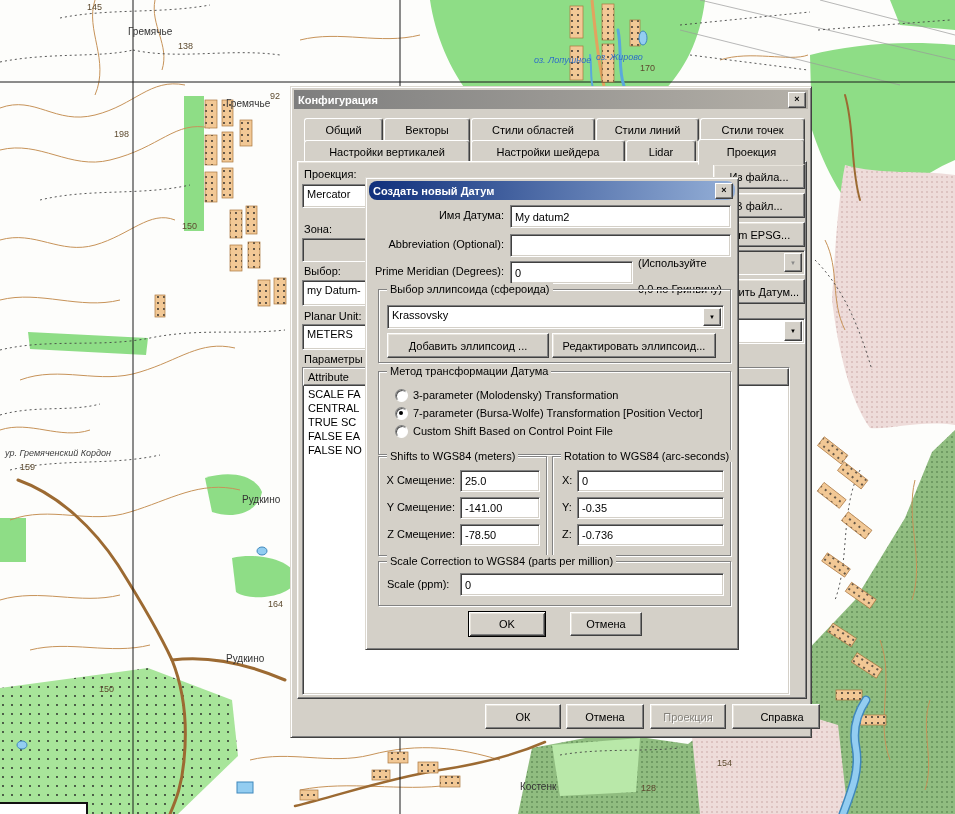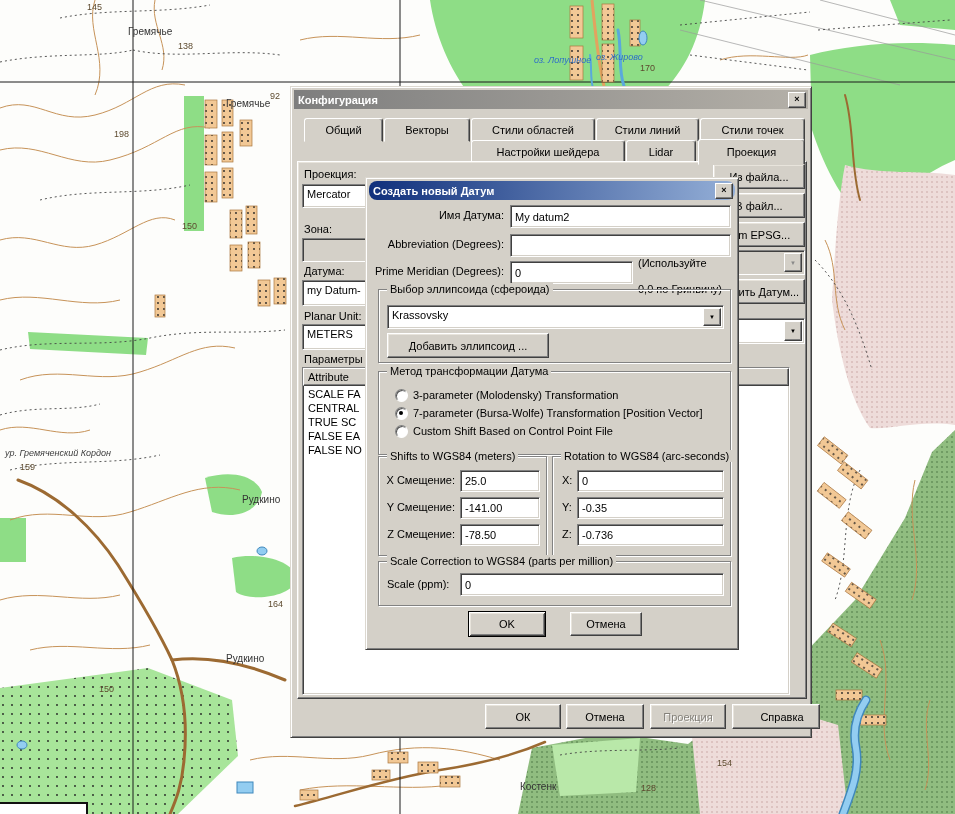--- a/index.html
+++ b/index.html
@@ -245,36 +245,37 @@
     <span>Конфигурация</span>
     <span class="tb-close">×</span>
   </div>
 
   <div class="tab" style="left:13px;top:31px;width:77px;height:22px;">Общий</div>
   <div class="tab" style="left:93px;top:31px;width:84px;height:22px;">Векторы</div>
   <div class="tab" style="left:180px;top:31px;width:122px;height:22px;">Стили областей</div>
   <div class="tab" style="left:305px;top:31px;width:101px;height:22px;">Стили линий</div>
   <div class="tab" style="left:409px;top:31px;width:103px;height:22px;text-align:center;">Стили точек</div>
 
+  <div class="tab" style="left:13px;top:53px;width:164px;height:22px;">Настройки вертикалей</div>
   <div class="tab" style="left:180px;top:53px;width:152px;height:22px;">Настройки шейдера</div>
   <div class="tab" style="left:335px;top:53px;width:68px;height:22px;">Lidar</div>
   <div class="tab active" style="left:407px;top:52px;width:105px;height:24px;">Проекция</div>
 
   <div class="panel" style="left:6px;top:74px;width:508px;height:536px;"></div>
 
   <div class="lbl" style="left:13px;top:81px;">Проекция:</div>
   <div class="sunken abs" style="left:11px;top:97px;width:424px;height:22px;">
     <div class="fieldtxt">Mercator</div>
     <span class="carrow">▼</span>
   </div>
 
   <div class="lbl" style="left:13px;top:136px;">Зона:</div>
   <div class="sunken abs" style="left:11px;top:151px;width:424px;height:22px;background:#d4d0c8;"></div>
 
-  <div class="lbl" style="left:13px;top:178px;">Датума:</div>
+  <div class="lbl" style="left:13px;top:178px;">Выбор:</div>
   <div class="sunken abs" style="left:11px;top:193px;width:424px;height:24px;">
     <div class="fieldtxt">my Datum-</div>
     <span class="carrow">▼</span>
   </div>
 
   <div class="lbl" style="left:13px;top:223px;">Planar Unit:</div>
   <div class="sunken abs" style="left:11px;top:237px;width:424px;height:24px;">
     <div class="fieldtxt">METERS</div>
     <span class="carrow">▼</span>
   </div>
@@ -311,39 +312,40 @@
   <div class="titlebar tb-blue">
     <span>Создать новый Датум</span>
     <span class="tb-close">×</span>
   </div>
 
   <div class="lbl" style="left:10px;top:31px;width:128px;text-align:right;">Имя Датума:</div>
   <div class="sunken abs" style="left:144px;top:27px;width:219px;height:21px;">
     <input class="txt" type="text" value="My datum2" style="">
   </div>
 
-  <div class="lbl" style="left:10px;top:60px;width:128px;text-align:right;">Abbreviation (Degrees):</div>
+  <div class="lbl" style="left:10px;top:60px;width:128px;text-align:right;">Abbreviation (Optional):</div>
   <div class="sunken abs" style="left:144px;top:56px;width:219px;height:21px;">
     <input class="txt" type="text" value="" style="">
   </div>
 
   <div class="lbl" style="left:4px;top:87px;width:134px;text-align:right;">Prime Meridian (Degrees):</div>
   <div class="sunken abs" style="left:144px;top:83px;width:121px;height:21px;">
     <input class="txt" type="text" value="0" style="">
   </div>
   <div class="lbl" style="left:272px;top:79px;">(Используйте</div>
   <div class="lbl" style="left:272px;top:105px;">0,0 по Гринвичу)</div>
 
   <div class="groupbox" style="left:12px;top:111px;width:351px;height:72px;">
     <span class="legend">Выбор эллипсоида (сфероида)</span>
     <div class="sunken abs" style="left:8px;top:15px;width:335px;height:22px;">
       <div class="fieldtxt">Krassovsky</div>
       <span class="carrow">▼</span>
     </div>
     <div class="btn" style="left:8px;top:43px;width:160px;height:23px;">Добавить эллипсоид ...</div>
+    <div class="btn" style="left:173px;top:43px;width:162px;height:23px;">Редактировать эллипсоид...</div>
   </div>
 
   <div class="groupbox" style="left:12px;top:193px;width:351px;height:82px;">
     <span class="legend">Метод трансформации Датума</span>
     <span class="radio" style="left:16px;top:17px;"></span>
     <div class="lbl" style="left:34px;top:17px;">3-parameter (Molodensky) Transformation</div>
     <span class="radio checked" style="left:16px;top:35px;"></span>
     <div class="lbl" style="left:34px;top:35px;">7-parameter (Bursa-Wolfe) Transformation [Position Vector]</div>
     <span class="radio" style="left:16px;top:53px;"></span>
     <div class="lbl" style="left:34px;top:53px;">Custom Shift Based on Control Point File</div>

